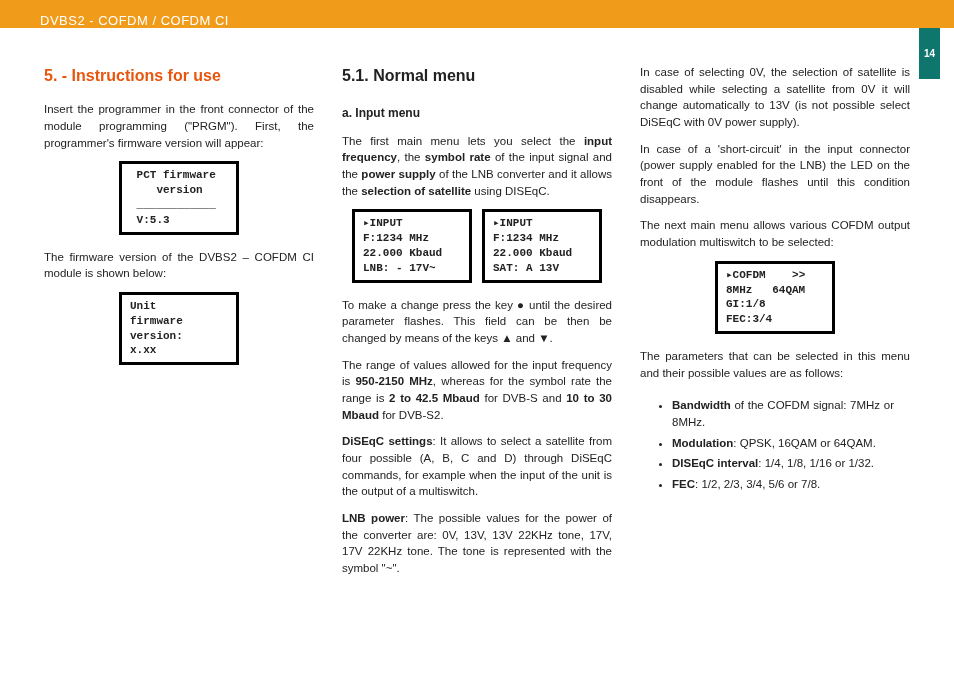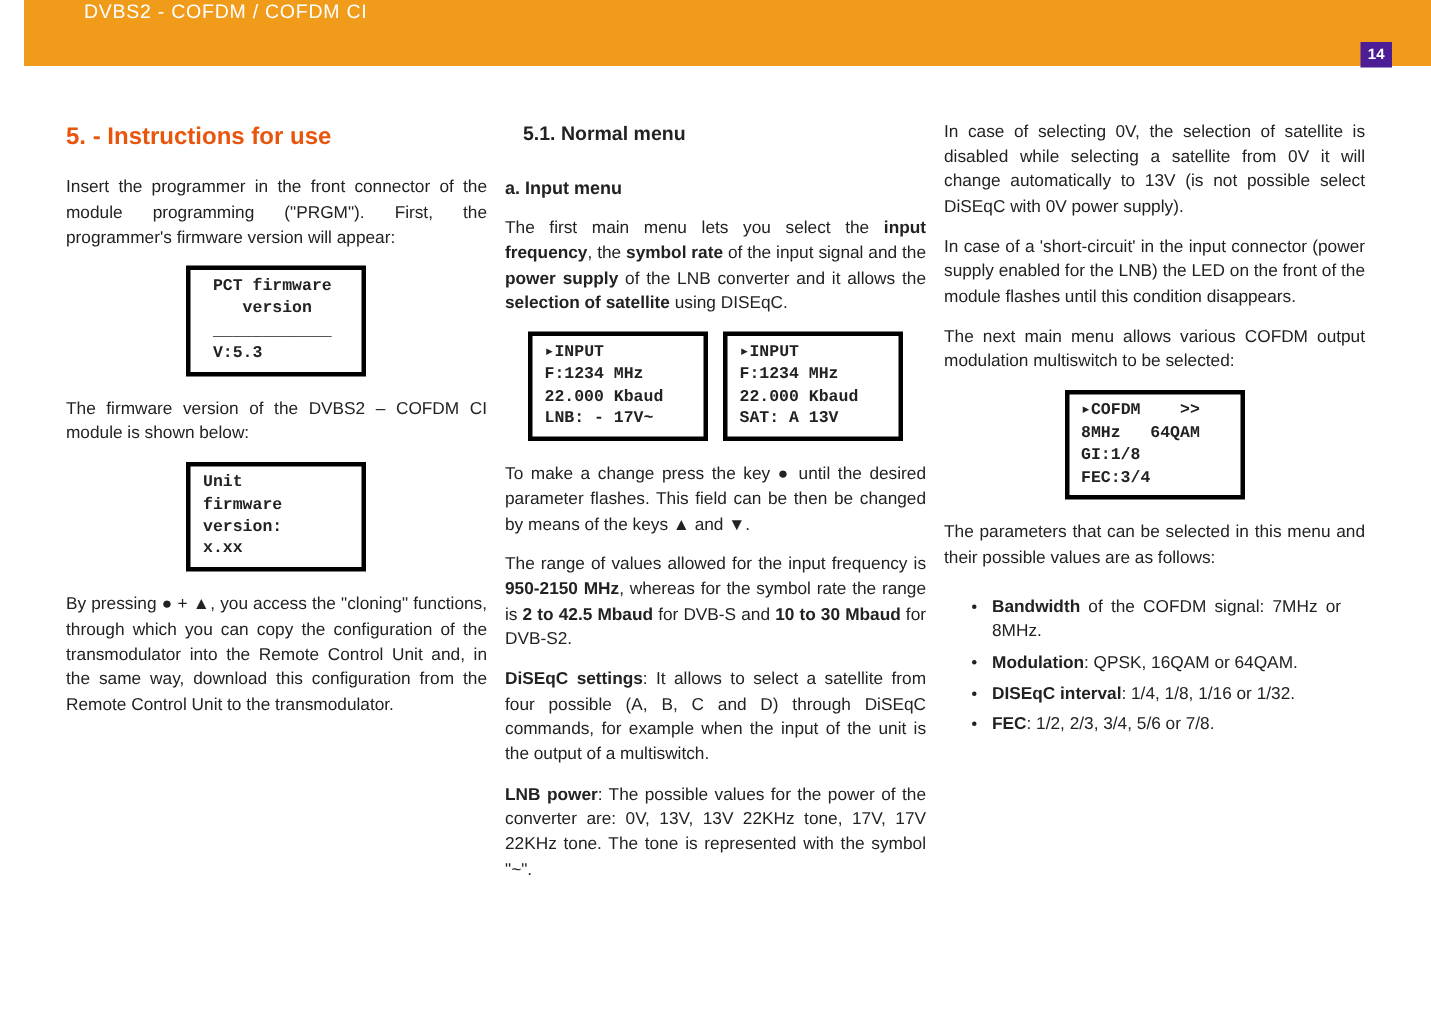--- a/index.html
+++ b/index.html
@@ -7,45 +7,44 @@
     margin: 0;
     font-family: "Helvetica Neue", Arial, sans-serif;
     background: #fff;
     width: 954px;
     height: 673px;
     overflow: hidden;
   }
   .topbar {
     background: #f19b1a;
     color: #fff;
-    height: 44px;
+    height: 28px;
     display: flex;
-    align-items: flex-start;
+    align-items: flex-end;
     padding: 0 40px;
     position: relative;
-    margin-left: 16px;
   }
   .topbar-title { font-size: 13px; letter-spacing: .5px; }
   .pagenum {
     position: absolute;
-    right: 26px; top: 28px;
-    background: #4c1d95;
+    right: 14px; top: 28px;
+    background: #0f766e;
     color: #fff;
     font-size: 10px;
     font-weight: bold;
-    padding: 3px 5px;
+    padding: 20px 5px;
   }
   .page {
     display: flex;
-    gap: 12px;
+    gap: 28px;
     padding: 36px 44px 0 44px;
   }
   .col { flex: 1 1 0; font-size: 11.5px; line-height: 1.45; color: #222; }
   .h-sec { color: #e8560e; font-weight: bold; font-size: 16px; margin: 0 0 14px 0; }
-  .h-sub { font-weight: bold; font-size: 13px; margin: 0 0 12px 12px; }
+  .h-sub { font-weight: bold; font-size: 16px; margin: 0 0 12px 0; }
   .h-sub2 { font-weight: bold; font-size: 12px; margin: 18px 0 10px 0; }
   p { margin: 0 0 10px 0; text-align: justify; }
   .lcd {
     border: 3px solid #000000;
     font-family: "Courier New", monospace;
     font-weight: bold;
     font-size: 11px;
     line-height: 1.35;
     padding: 4px 8px;
     margin: 6px auto 14px auto;
@@ -75,21 +74,20 @@
     <p>Insert the programmer in the front connector of the module programming ("PRGM"). First, the programmer's firmware version will appear:</p>
     <div class="lcd"> PCT firmware
     version
  ____________
  V:5.3</div>
     <p>The firmware version of the DVBS2 – COFDM CI module is shown below:</p>
     <div class="lcd">Unit
 firmware
 version:
 x.xx</div>
-    <p>By pressing ● + ▲, you access the "cloning" functions, through which you can copy the configuration of the transmodulator into the Remote Control Unit and, in the same way, download this configuration from the Remote Control Unit to the transmodulator.</p>
   </div>
 
   <div class="col">
     <div class="h-sub">5.1. Normal menu</div>
     <div class="h-sub2">a. Input menu</div>
     <p>
       <span>The first main menu lets you select the </span><b>input frequency</b><span>, the </span><b>symbol rate</b><span> of the input signal and the </span><b>power supply</b><span> of the LNB converter and it allows the </span><b>selection of satellite</b><span> using DISEqC.</span>
     </p>
     <div class="lcd-row">
       <div class="lcd">▸INPUT

